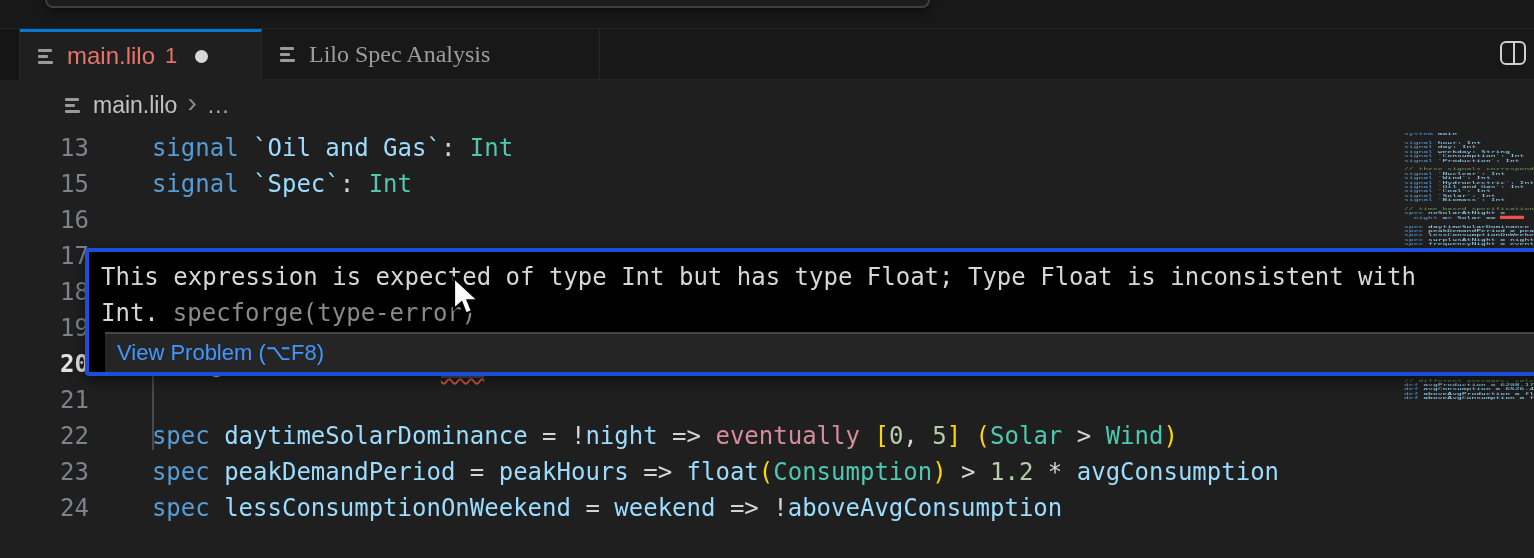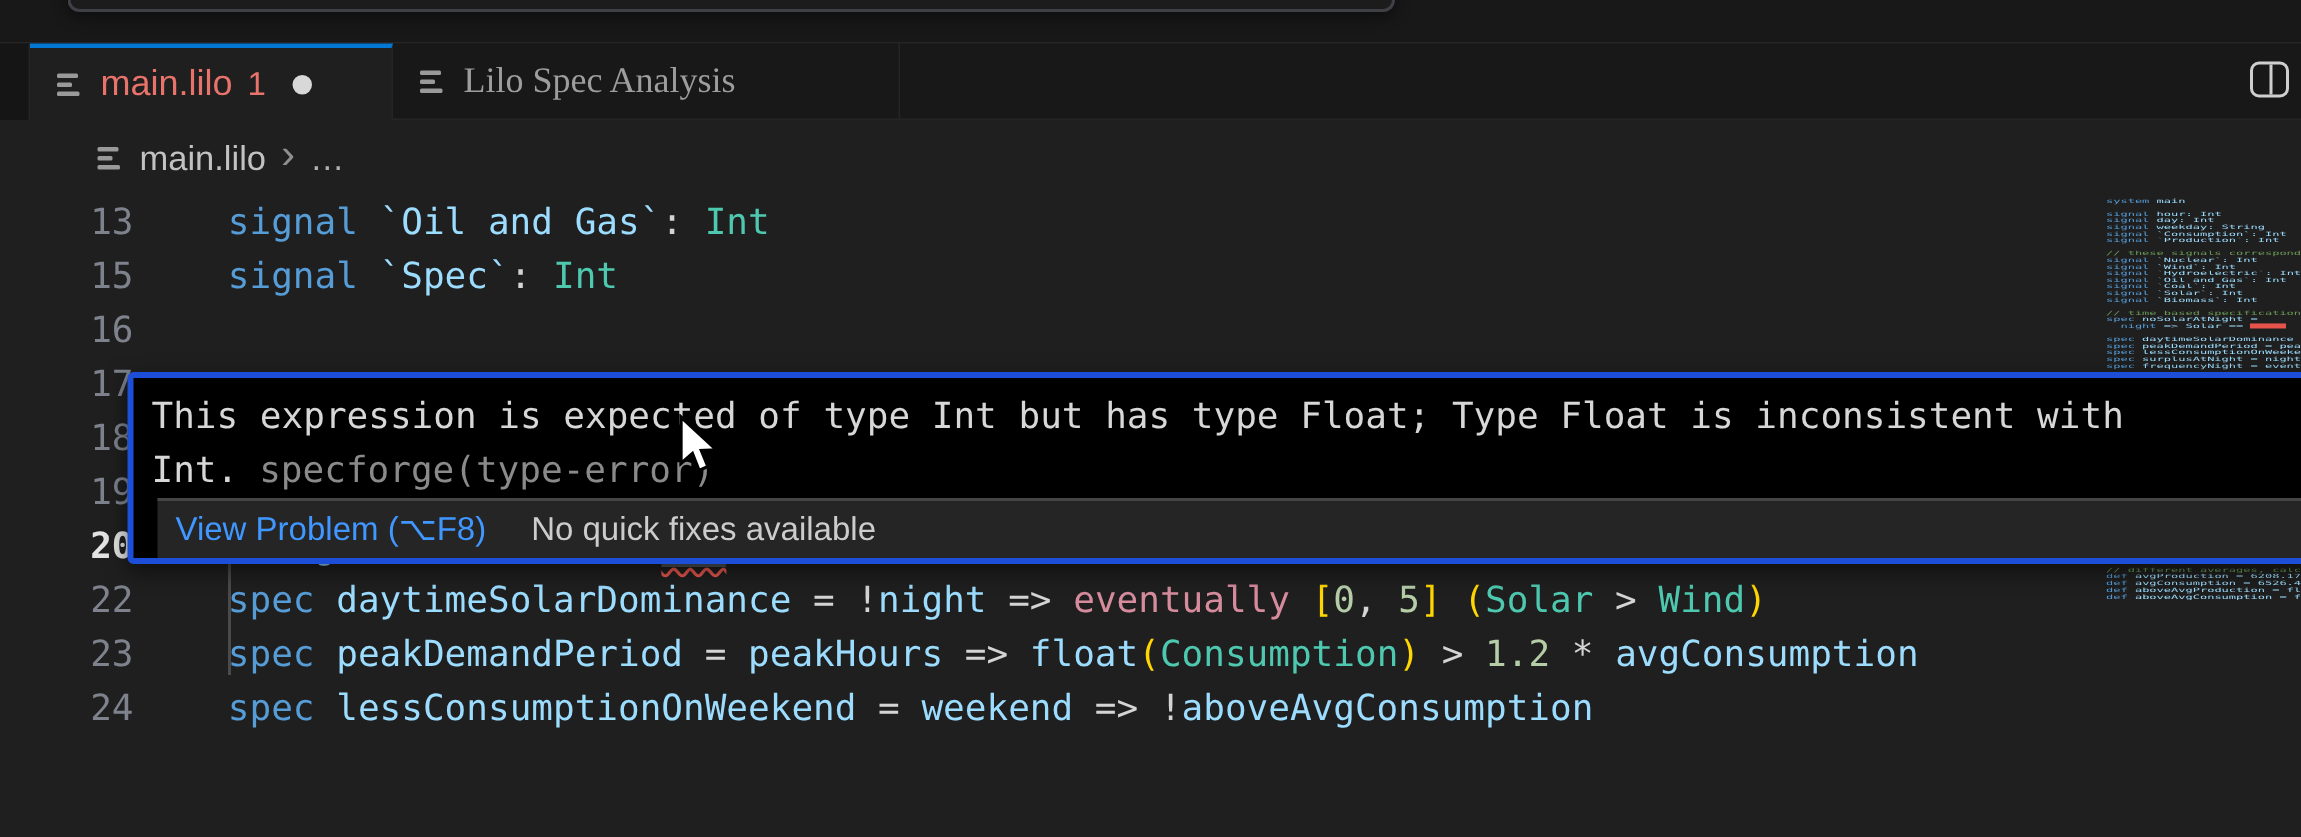--- a/index.html
+++ b/index.html
@@ -131,20 +131,21 @@
 
   <div class="editor">
     <div id="code-lines">
         <div class="cline"><span class="ln">13</span><span class="ctext"><span class="tok-kw">  signal </span><span class="tok-id">`Oil and Gas`</span><span class="tok-op">: </span><span class="tok-ty">Int</span></span></div>
         <div class="cline"><span class="ln">15</span><span class="ctext"><span class="tok-kw">  signal </span><span class="tok-id">`Spec`</span><span class="tok-op">: </span><span class="tok-ty">Int</span></span></div>
         <div class="cline"><span class="ln">16</span><span class="ctext"></span></div>
         <div class="cline"><span class="ln">17</span><span class="ctext"></span></div>
         <div class="cline"><span class="ln">18</span><span class="ctext"></span></div>
         <div class="cline"><span class="ln">19</span><span class="ctext"></span></div>
         <div class="cline"><span class="ln active">20</span><span class="ctext"><span class="tok-id">    night </span><span class="tok-op">=&gt; </span><span class="tok-ty">Solar </span><span class="tok-op">== </span><span class="tok-er">0.2</span></span></div>
+        <div class="cline"><span class="ln">21</span><span class="ctext"></span></div>
         <div class="cline"><span class="ln">22</span><span class="ctext"><span class="tok-kw">  spec </span><span class="tok-id">daytimeSolarDominance </span><span class="tok-op">= !</span><span class="tok-id">night </span><span class="tok-op">=&gt; </span><span class="tok-ct">eventually </span><span class="tok-br">[</span><span class="tok-nu">0</span><span class="tok-op">, </span><span class="tok-nu">5</span><span class="tok-br">]</span><span class="tok-op"> </span><span class="tok-br">(</span><span class="tok-ty">Solar</span><span class="tok-op"> &gt; </span><span class="tok-ty">Wind</span><span class="tok-br">)</span></span></div>
         <div class="cline"><span class="ln">23</span><span class="ctext"><span class="tok-kw">  spec </span><span class="tok-id">peakDemandPeriod </span><span class="tok-op">= </span><span class="tok-id">peakHours </span><span class="tok-op">=&gt; </span><span class="tok-id">float</span><span class="tok-br">(</span><span class="tok-ty">Consumption</span><span class="tok-br">)</span><span class="tok-op"> &gt; </span><span class="tok-nu">1.2</span><span class="tok-op"> * </span><span class="tok-id">avgConsumption</span></span></div>
         <div class="cline"><span class="ln">24</span><span class="ctext"><span class="tok-kw">  spec </span><span class="tok-id">lessConsumptionOnWeekend </span><span class="tok-op">= </span><span class="tok-id">weekend </span><span class="tok-op">=&gt; !</span><span class="tok-id">aboveAvgConsumption</span></span></div>
       </div>
     <div class="indent-guide"></div>
   </div>
 
   <div class="minimap">
     <div class="minimap-inner" id="minimap-lines">
         <div class="mm-line"><span class="mm-kw">system</span><span class="mm-code"> main</span></div>
@@ -211,21 +212,20 @@
       </div>
   </div>
 
   <div class="hover">
     <div class="hover-msg">
       <div>This expression is expected of type Int but has type Float; Type Float is inconsistent with</div>
       <div><span>Int.</span><span class="hover-src" style="margin-left:14px;">specforge(type-error)</span></div>
     </div>
     <div class="hover-status">
       <span class="hover-link">View Problem (⌥F8)</span>
-      <span class="hover-fixes">No quick fixes available</span>
     </div>
   </div>
 
   <svg class="cursor" width="38" height="44" viewBox="0 0 19 22">
     <polygon points="4,1 4,16.5 7.8,13.2 10,18.8 13,17.5 10.8,12.2 15.9,12" fill="#ffffff" stroke="#000000" stroke-width="1.1"></polygon>
   </svg>
 
 </div>
 
 </body></html>

